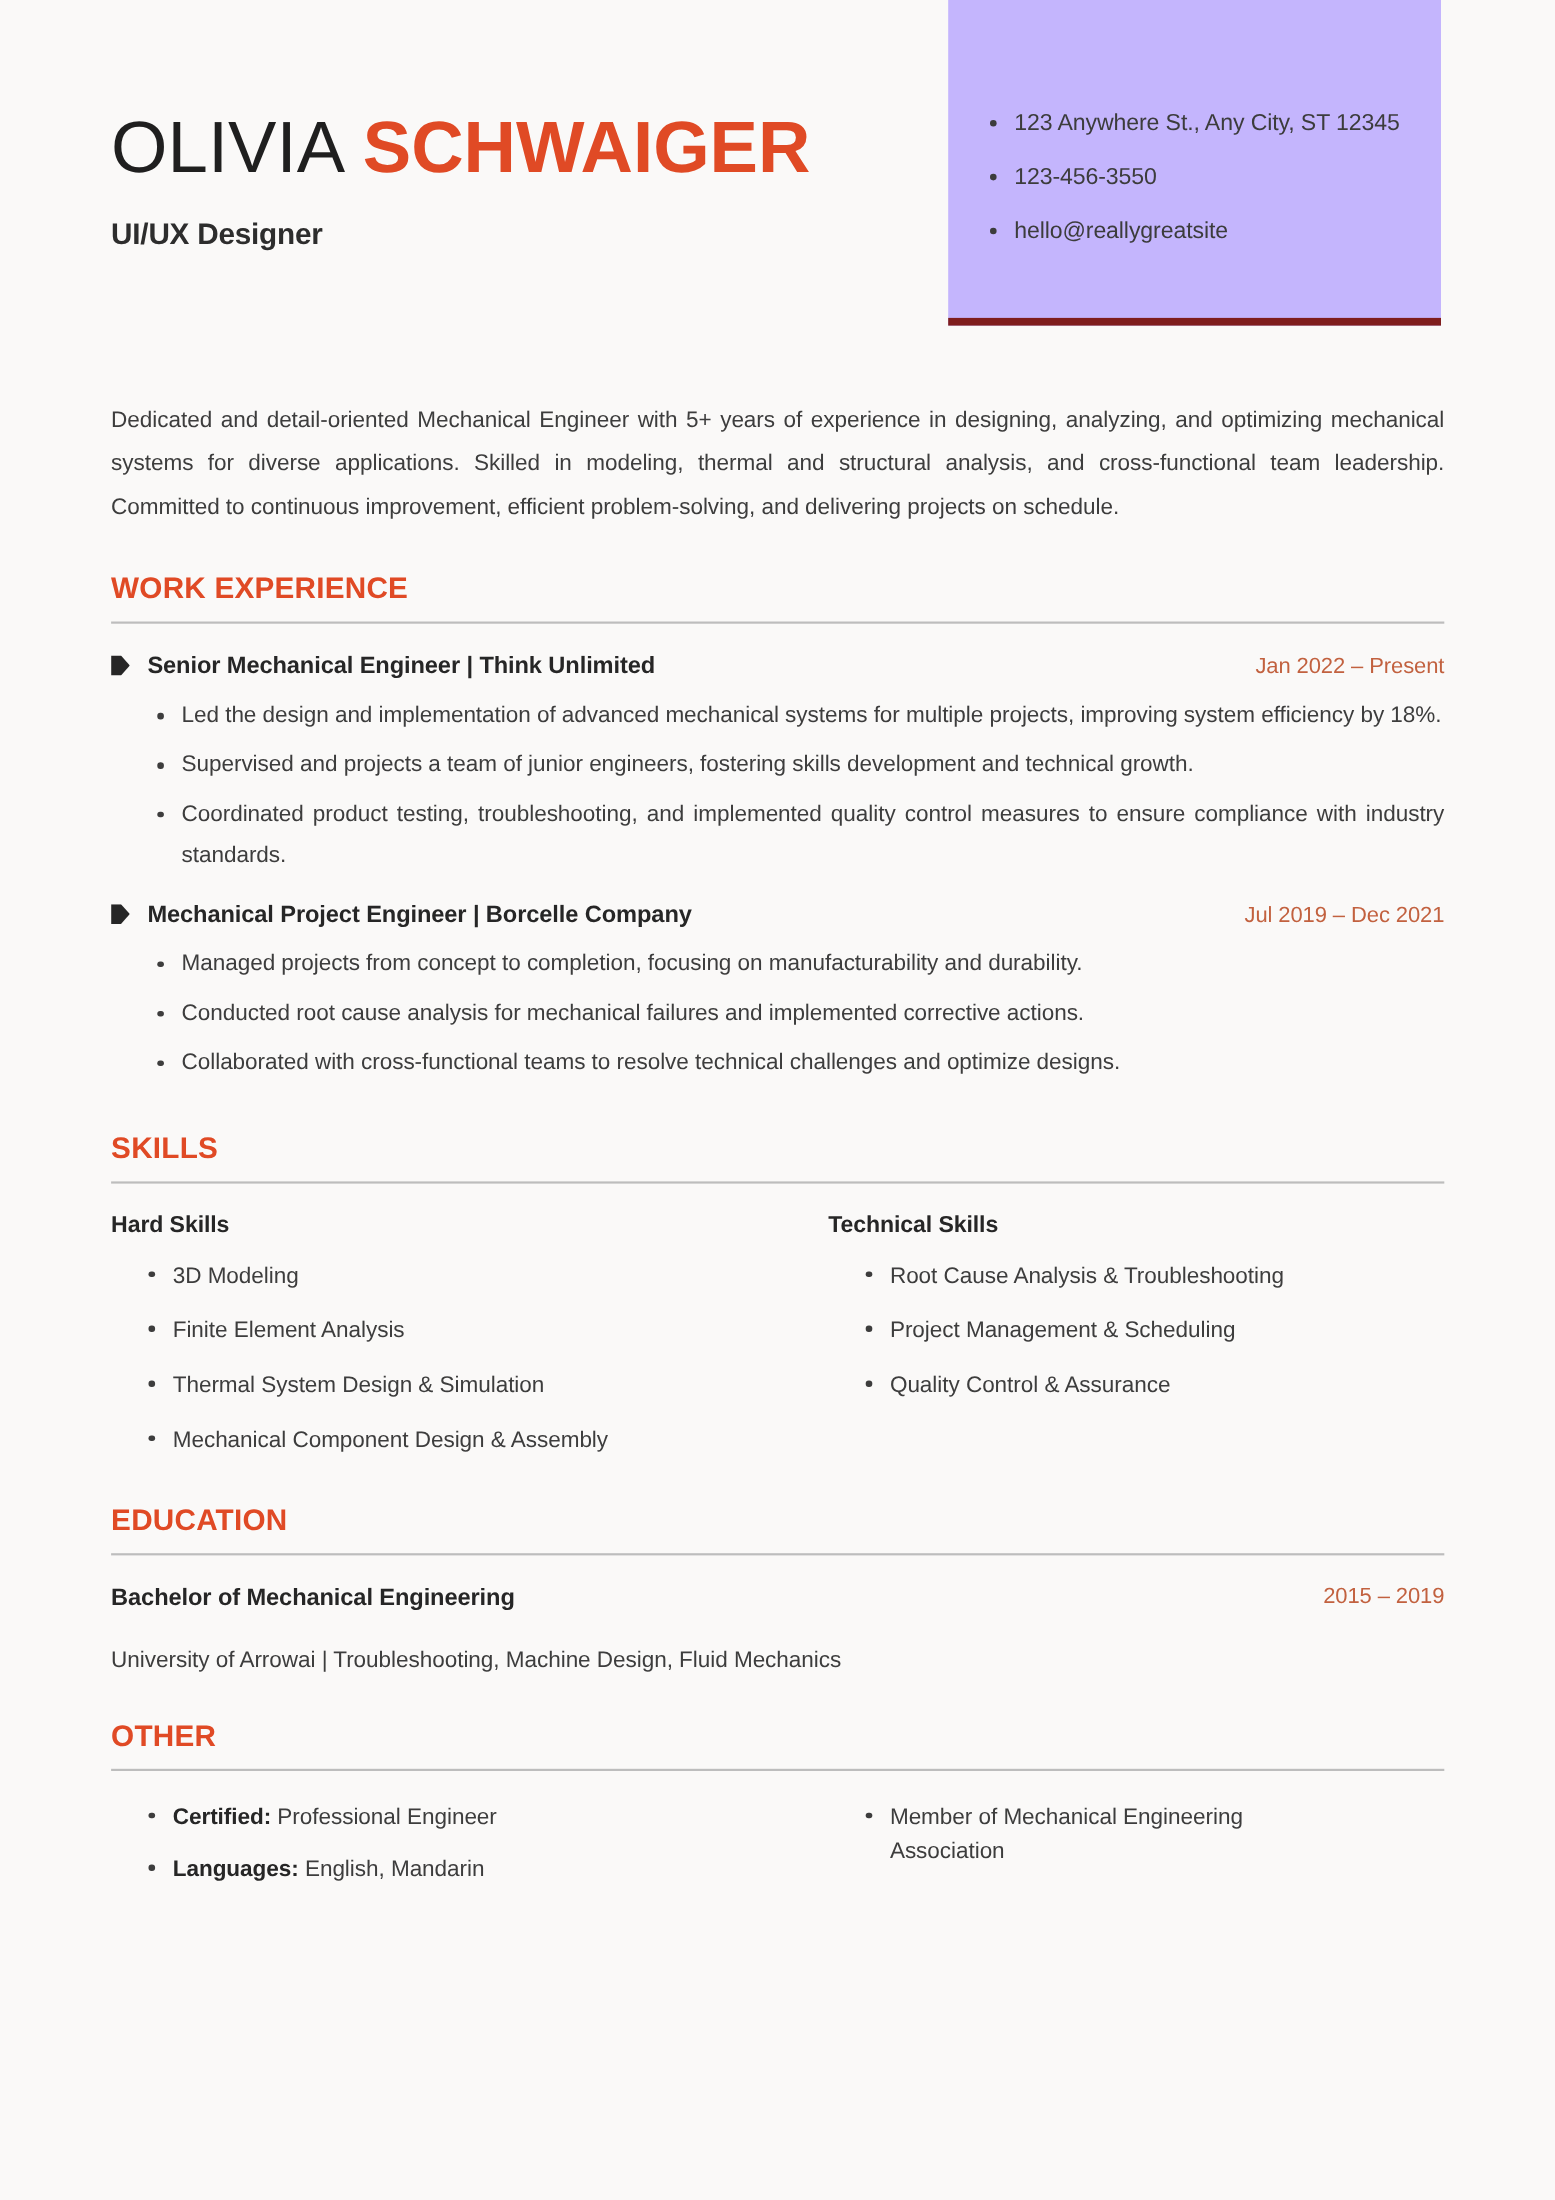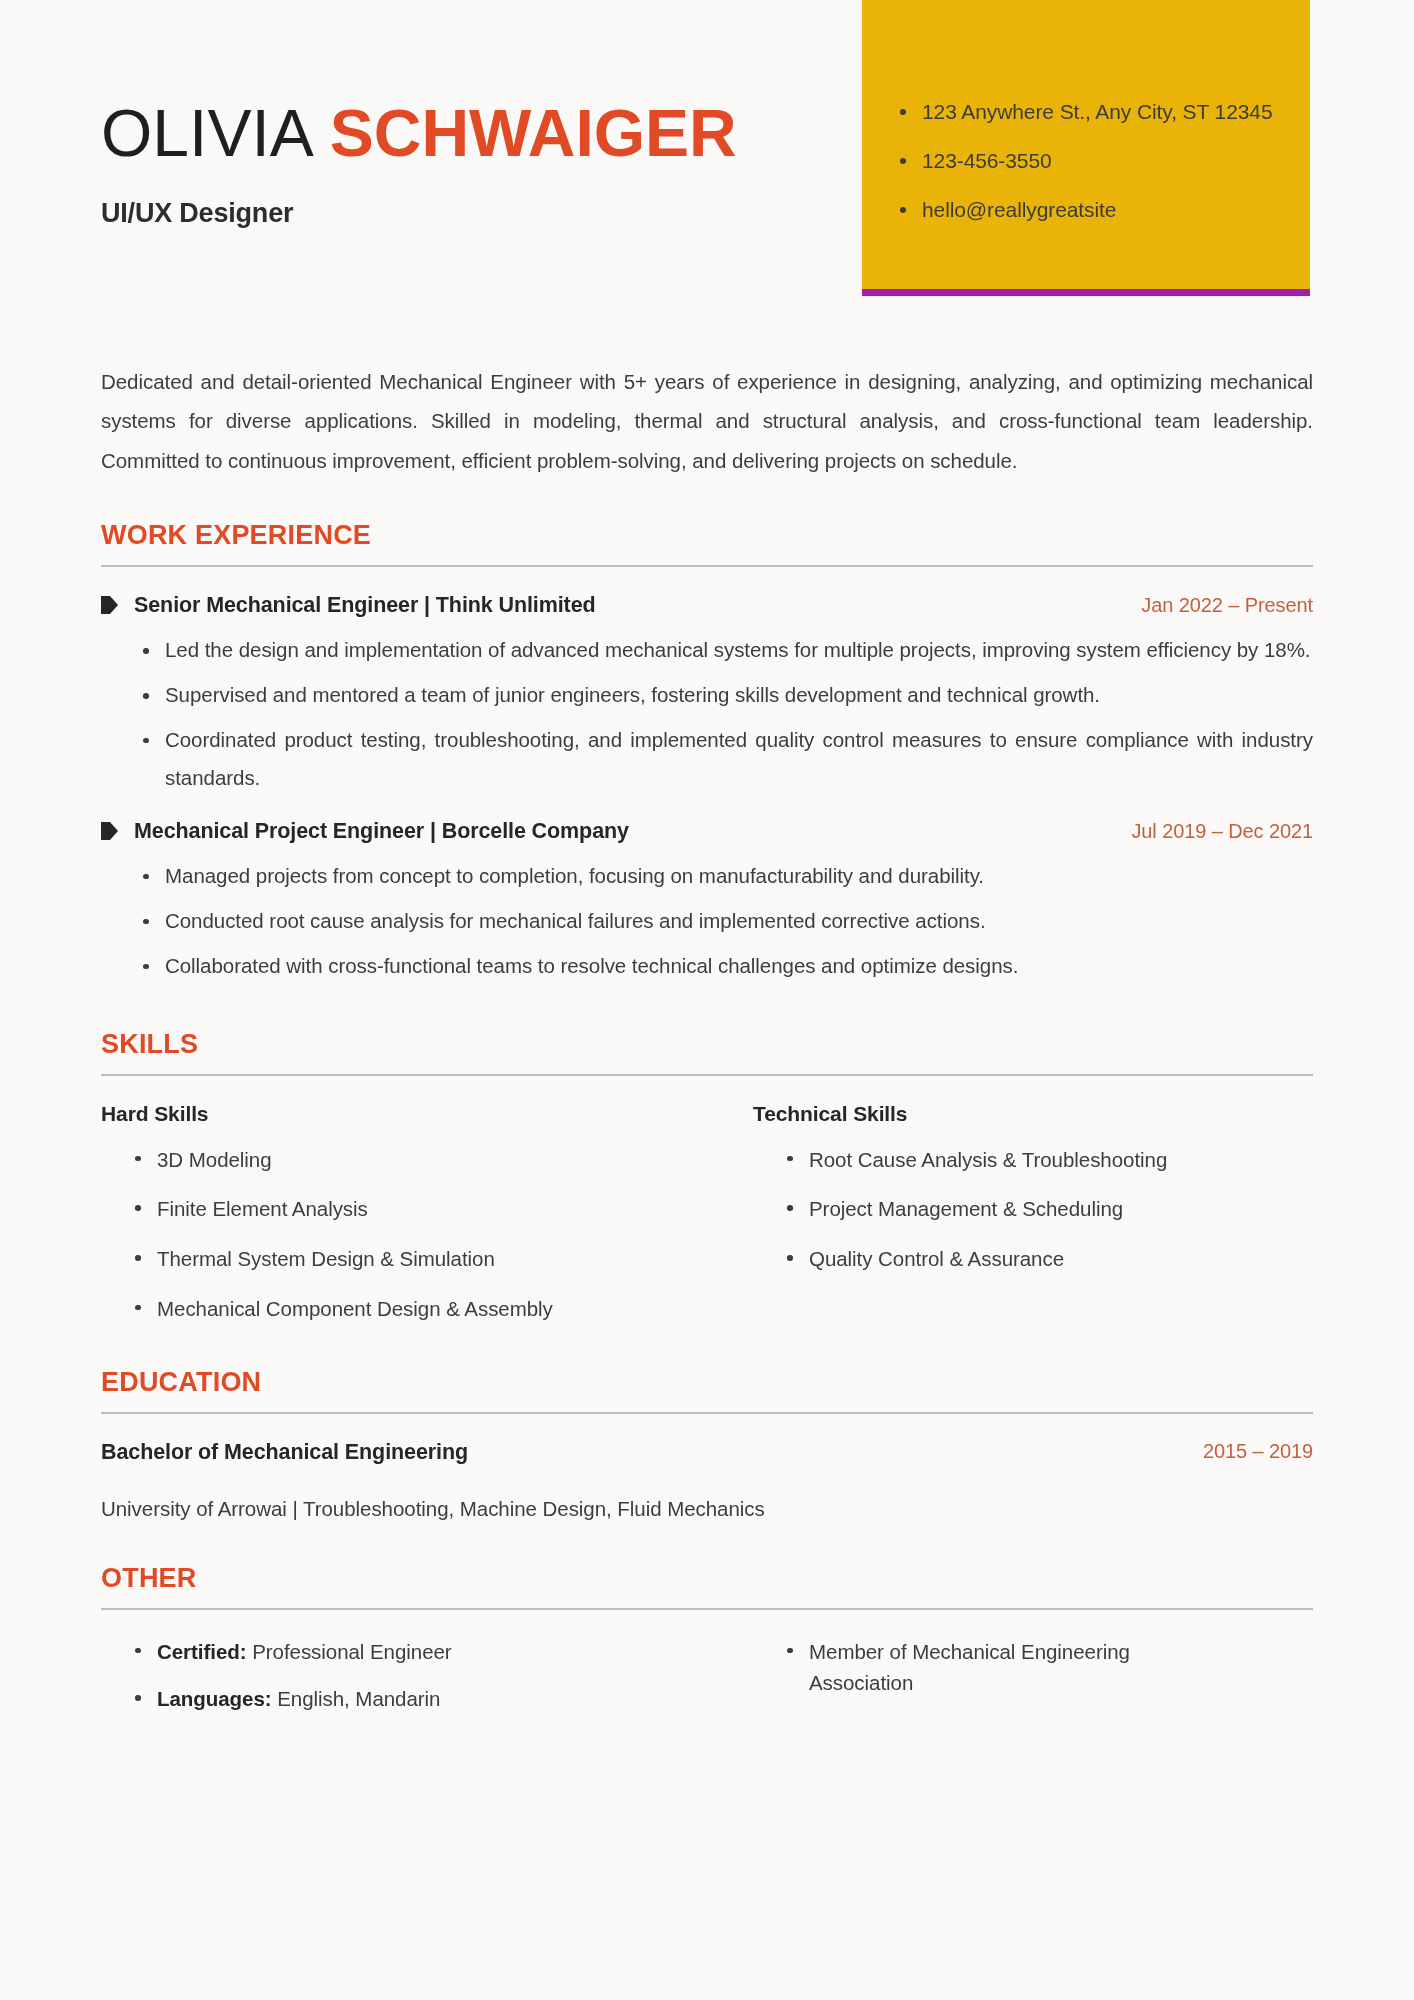--- a/index.html
+++ b/index.html
@@ -24,22 +24,22 @@
   .header {
     position: relative;
     height: 300px;
   }
   .contact-box {
     position: absolute;
     top: 0;
     left: 862px;
     width: 448px;
     height: 296px;
-    background: #eab308;
-    border-bottom: 7px solid #a21caf;
+    background: #c4b5fd;
+    border-bottom: 7px solid #7f1d1d;
     box-sizing: border-box;
     padding: 96px 24px 0 30px;
   }
   .contact-list {
     list-style: none;
     margin: 0;
     padding: 0;
   }
   .contact-list li {
     position: relative;
@@ -289,21 +289,21 @@
               <svg width="17" height="18" viewBox="0 0 17 18" xmlns="http://www.w3.org/2000/svg">
                 <path d="M0 0 H9 L17 9 L9 18 H0 Z" fill="#262626"></path>
               </svg>
             </span>
             <span class="entry-title">Senior Mechanical Engineer | Think Unlimited</span>
           </div>
           <span class="entry-date">Jan 2022 – Present</span>
         </div>
         <ul class="bullets">
           <li>Led the design and implementation of advanced mechanical systems for multiple projects, improving system efficiency by 18%.</li>
-          <li>Supervised and mentored a team of junior engineers, fostering skills development and technical growth.</li>
+          <li>Supervised and projects a team of junior engineers, fostering skills development and technical growth.</li>
           <li>Coordinated product testing, troubleshooting, and implemented quality control measures to ensure compliance with industry standards.</li>
         </ul>
       </div>
 
       <div style="margin-top:8px;">
         <div class="entry-head">
           <div class="entry-left">
             <span class="flag-icon">
               <svg width="17" height="18" viewBox="0 0 17 18" xmlns="http://www.w3.org/2000/svg">
                 <path d="M0 0 H9 L17 9 L9 18 H0 Z" fill="#262626"></path>

